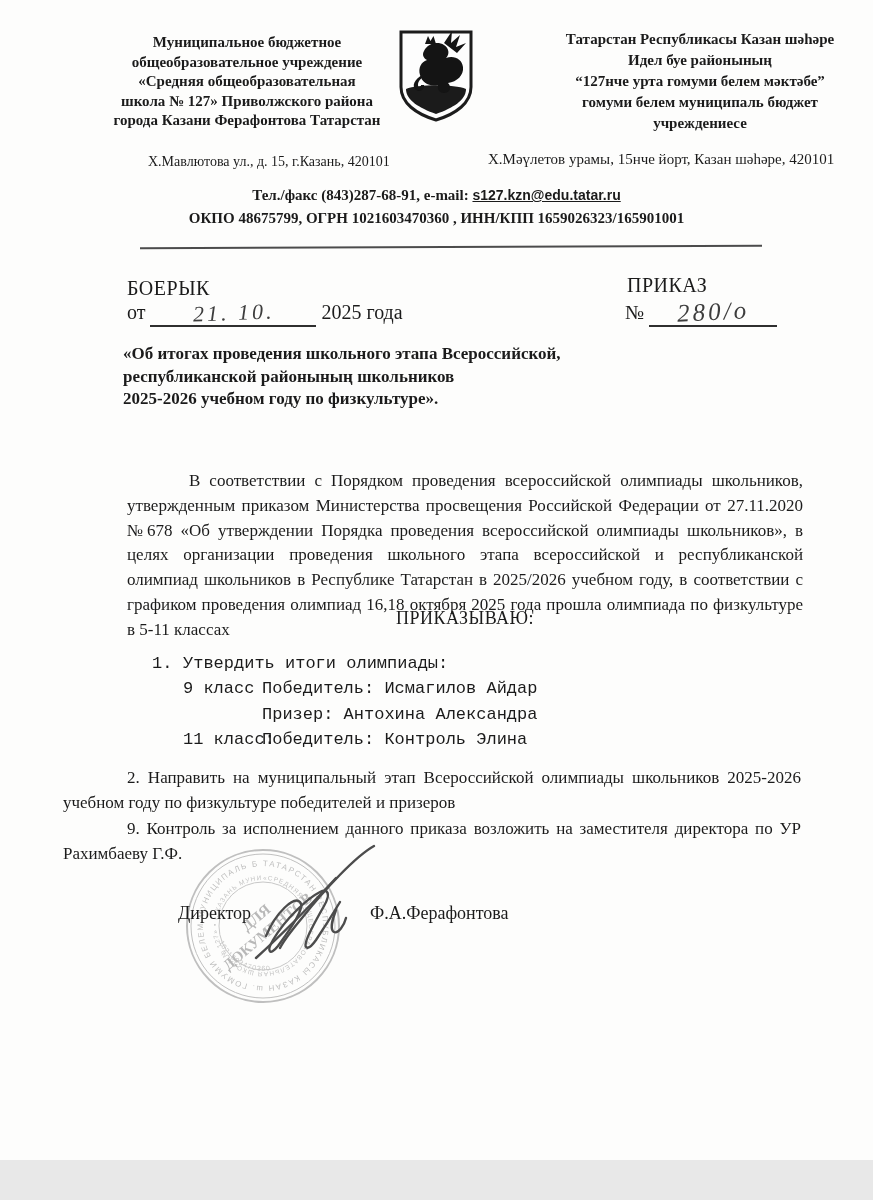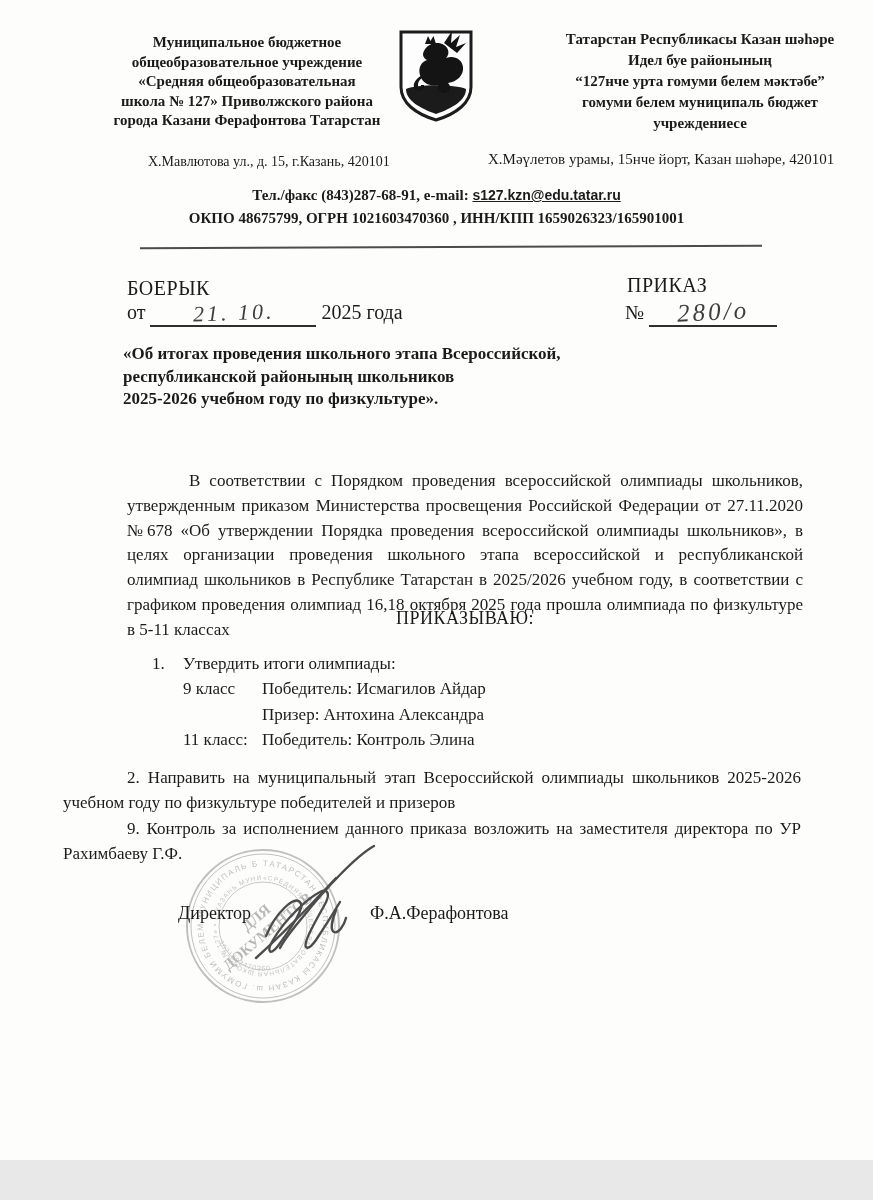--- a/index.html
+++ b/index.html
@@ -41,21 +41,21 @@
   }
   .hw-date .handwriting{font-size:22px;transform:rotate(-2deg) translateY(1px);}
   .hw-num .handwriting{font-size:25px;transform:rotate(-3deg) translateY(1px);}
   
   .subject{left:123px;top:343px;width:480px;font-weight:bold;font-size:17px;line-height:22.5px;}
   
   .body-par{left:127px;top:423px;width:676px;font-size:17px;line-height:24.8px;text-align:justify;text-indent:62px;margin-top:46px;}
   .order-word{left:127px;top:608px;width:676px;text-align:center;font-size:18px;letter-spacing:.5px;}
   
   .list1{left:152px;top:651px;font-size:17px;line-height:25.3px;}
-  .list1 .row{white-space:nowrap;}
+  .list1 .row{white-space:nowrap;font-family:Liberation Mono, monospace;}
   .list1 .num{display:inline-block;width:31px;}
   .list1 .sub{padding-left:31px;}
   .list1 .grade{display:inline-block;width:79px;}
   
   .items23{left:63px;top:765px;width:738px;font-size:17px;line-height:25.3px;text-align:justify;}
   .items23 p{margin:0;text-indent:64px;}
   
   .sig-title{left:178px;top:903px;font-size:18px;}
   .sig-name{left:370px;top:903px;font-size:18px;}
   .stamp{left:183px;top:846px;opacity:.62;}

